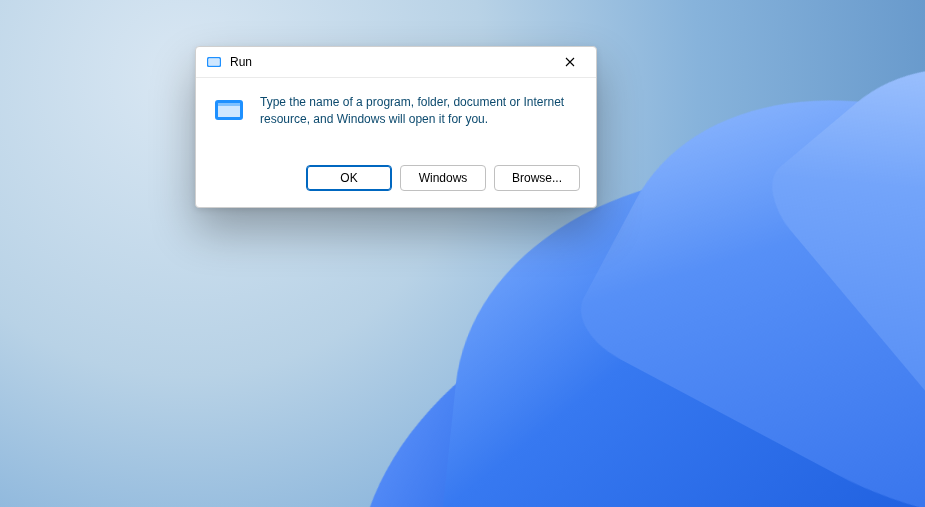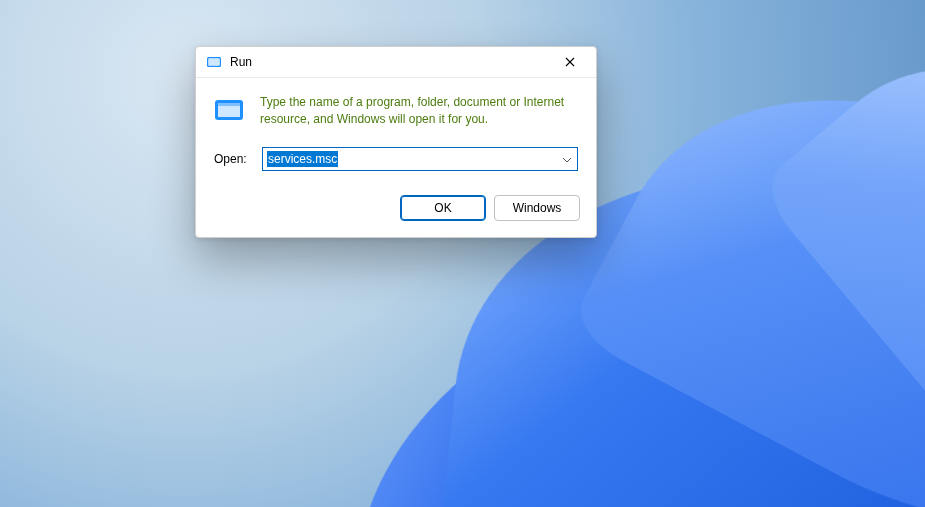--- a/index.html
+++ b/index.html
@@ -89,21 +89,21 @@
     gap: 14px;
     margin-bottom: 18px;
   }
   .run-icon-large {
     flex: 0 0 32px;
     width: 32px; height: 28px;
     margin-top: 2px;
   }
   .desc-text {
     line-height: 1.45;
-    color:#4d7c0f;
+    color:#0c4a6e;
   }
 
   .open-row {
     display: flex;
     align-items: center;
     gap: 12px;
     margin-bottom: 6px;
   }
   .open-label { flex: 0 0 36px; }
   .combo {
@@ -202,32 +202,21 @@
         <svg viewBox="0 0 32 28" width="32" height="28">
           <rect x="1" y="4" width="28" height="20" rx="3" fill="#1e90ff"></rect>
           <rect x="4" y="7" width="22" height="14" rx="1" fill="#e9f4ff"></rect>
           <rect x="4" y="7" width="22" height="14" rx="1" fill="#cfe7ff"></rect>
           <rect x="4" y="7" width="22" height="3" fill="#7ec0ff"></rect>
         </svg>
       </span>
       <div class="desc-text">Type the name of a program, folder, document or Internet resource, and Windows will open it for you.</div>
     </div>
 
-    <div class="open-row">
-      <div class="open-label">Open:</div>
-      <div class="combo">
-        <input type="text" spellcheck="false" value="services.msc" style="">
-        <span class="selection">services.msc</span>
-        <span class="chev">
-          <svg viewBox="0 0 10 6" width="10" height="6">
-              <path d="M1 1 L5 5 L9 1" fill="none" stroke="#555" stroke-width="1"></path>
-            </svg>
-        </span>
-      </div>
-    </div>
   </div>
 
   <div class="button-row">
     <button class="btn primary">OK</button>
     <button class="btn">Windows</button>
+    <button class="btn">Browse...</button>
   </div>
 
 </div>
 
 </body></html>

